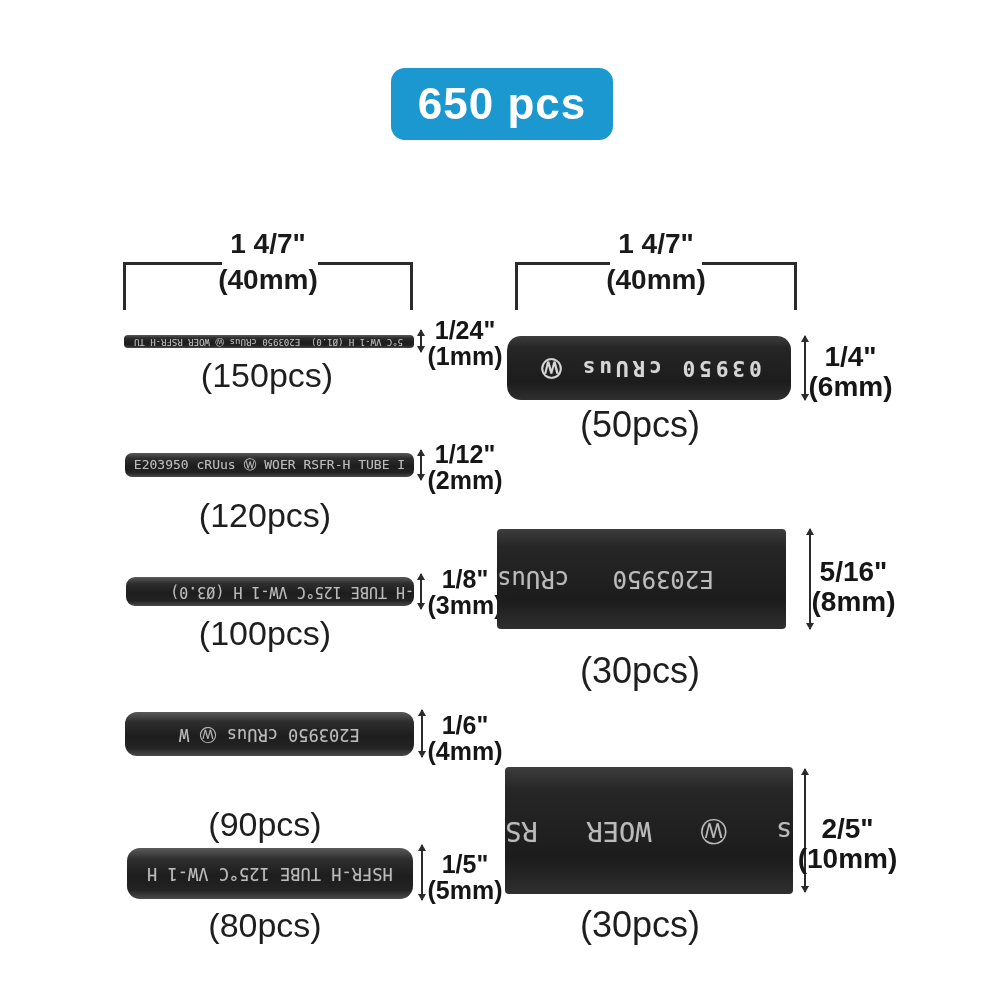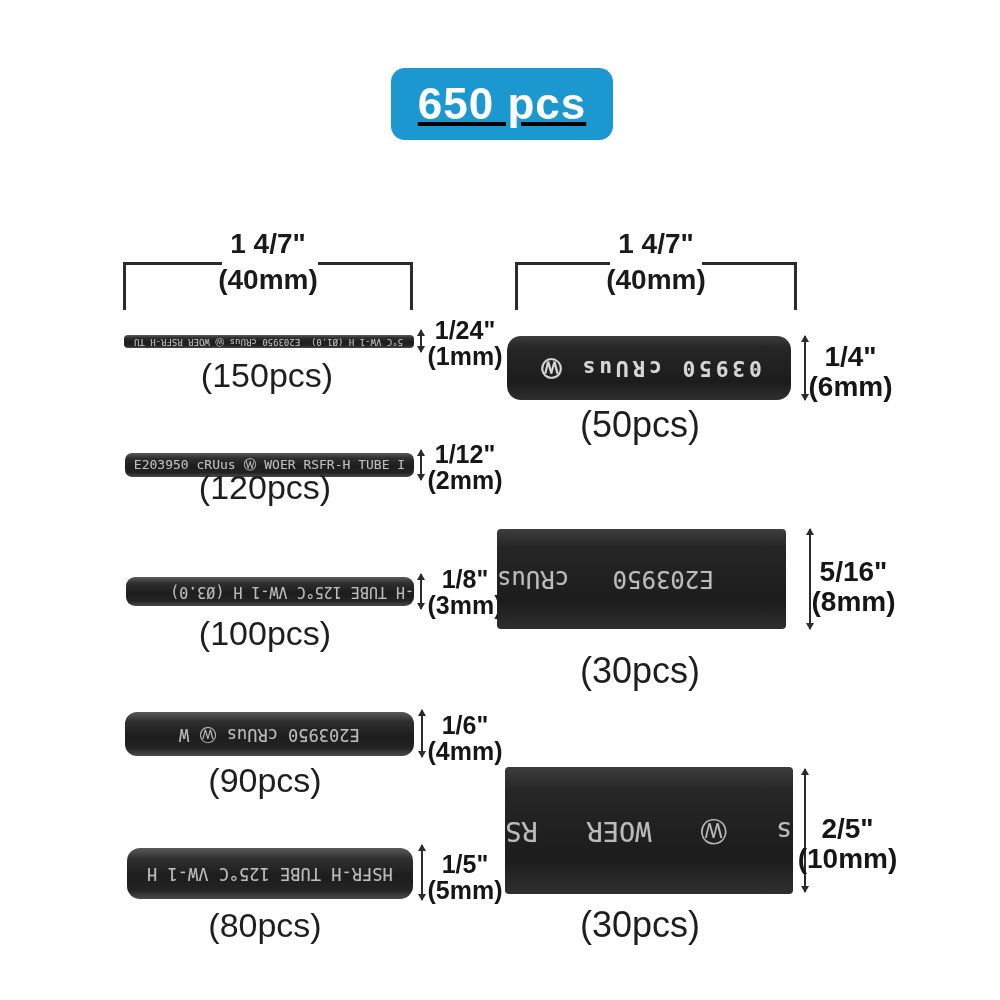--- a/index.html
+++ b/index.html
@@ -6,21 +6,20 @@
   body{
     width:1000px;height:1000px;background:#ffffff;position:relative;
     font-family:"Liberation Sans", sans-serif;overflow:hidden;
   }
 
   
   .badge{
     position:absolute;left:391px;top:68px;width:222px;height:72px;
     border-radius:14px;display:flex;align-items:center;justify-content:center;
     background:#1b98cf;
-    text-decoration:underline;
   }
   .badge span{color:#ffffff;font-weight:700;font-size:44px;letter-spacing:1px;}
 
   
   .hseg{position:absolute;height:0;border-top:3px solid #2b2b2b;}
   .vseg{position:absolute;width:0;border-left:3px solid #2b2b2b;}
   .dim-text{
     position:absolute;font-weight:700;font-size:28px;color:#1a1a1a;
     text-align:center;line-height:30px;
   }
@@ -98,41 +97,41 @@
   <div class="count" style="left:122px;top:356px;width:290px">(150pcs)</div>
 
   <div class="tube tube-sm" style="left:125px;top:453px;width:289px;height:24px;border-radius:7px">
     <span class="print" style="font-size:13px">E203950 cRUus Ⓦ WOER RSFR-H TUBE I</span>
   </div>
   <div class="varrow" style="left:420px;top:450px;height:30px"></div>
   <div class="size-label" style="left:425px;top:441px;width:80px">
     <div>1/12"</div>
     <div>(2mm)</div>
   </div>
-  <div class="count" style="left:120px;top:468px;width:290px">(120pcs)</div>
+  <div class="count" style="left:120px;top:496px;width:290px">(120pcs)</div>
 
   <div class="tube tube-sm" style="left:126px;top:577px;width:288px;height:29px;border-radius:9px">
     <span class="print rot" style="font-size:15px">FR-H TUBE 125°C VW-1 H (Ø3.0)      E</span>
   </div>
   <div class="varrow" style="left:420px;top:574px;height:35px"></div>
   <div class="size-label" style="left:425px;top:566px;width:80px">
     <div>1/8"</div>
     <div>(3mm)</div>
   </div>
   <div class="count" style="left:120px;top:614px;width:290px">(100pcs)</div>
 
   <div class="tube tube-sm" style="left:125px;top:712px;width:289px;height:44px;border-radius:12px">
     <span class="print rot" style="font-size:17px">E203950 cRUus Ⓦ W</span>
   </div>
   <div class="varrow" style="left:421px;top:710px;height:47px"></div>
   <div class="size-label" style="left:425px;top:712px;width:80px">
     <div>1/6"</div>
     <div>(4mm)</div>
   </div>
-  <div class="count" style="left:120px;top:761px;width:290px">(90pcs)</div>
+  <div class="count" style="left:120px;top:805px;width:290px">(90pcs)</div>
 
   <div class="tube tube-sm" style="left:127px;top:848px;width:286px;height:51px;border-radius:13px">
     <span class="print rot" style="font-size:17px">HSFR-H TUBE 125°C VW-1 H</span>
   </div>
   <div class="varrow" style="left:421px;top:845px;height:55px"></div>
   <div class="size-label" style="left:425px;top:851px;width:80px">
     <div>1/5"</div>
     <div>(5mm)</div>
   </div>
   <div class="count" style="left:120px;top:906px;width:290px">(80pcs)</div>

